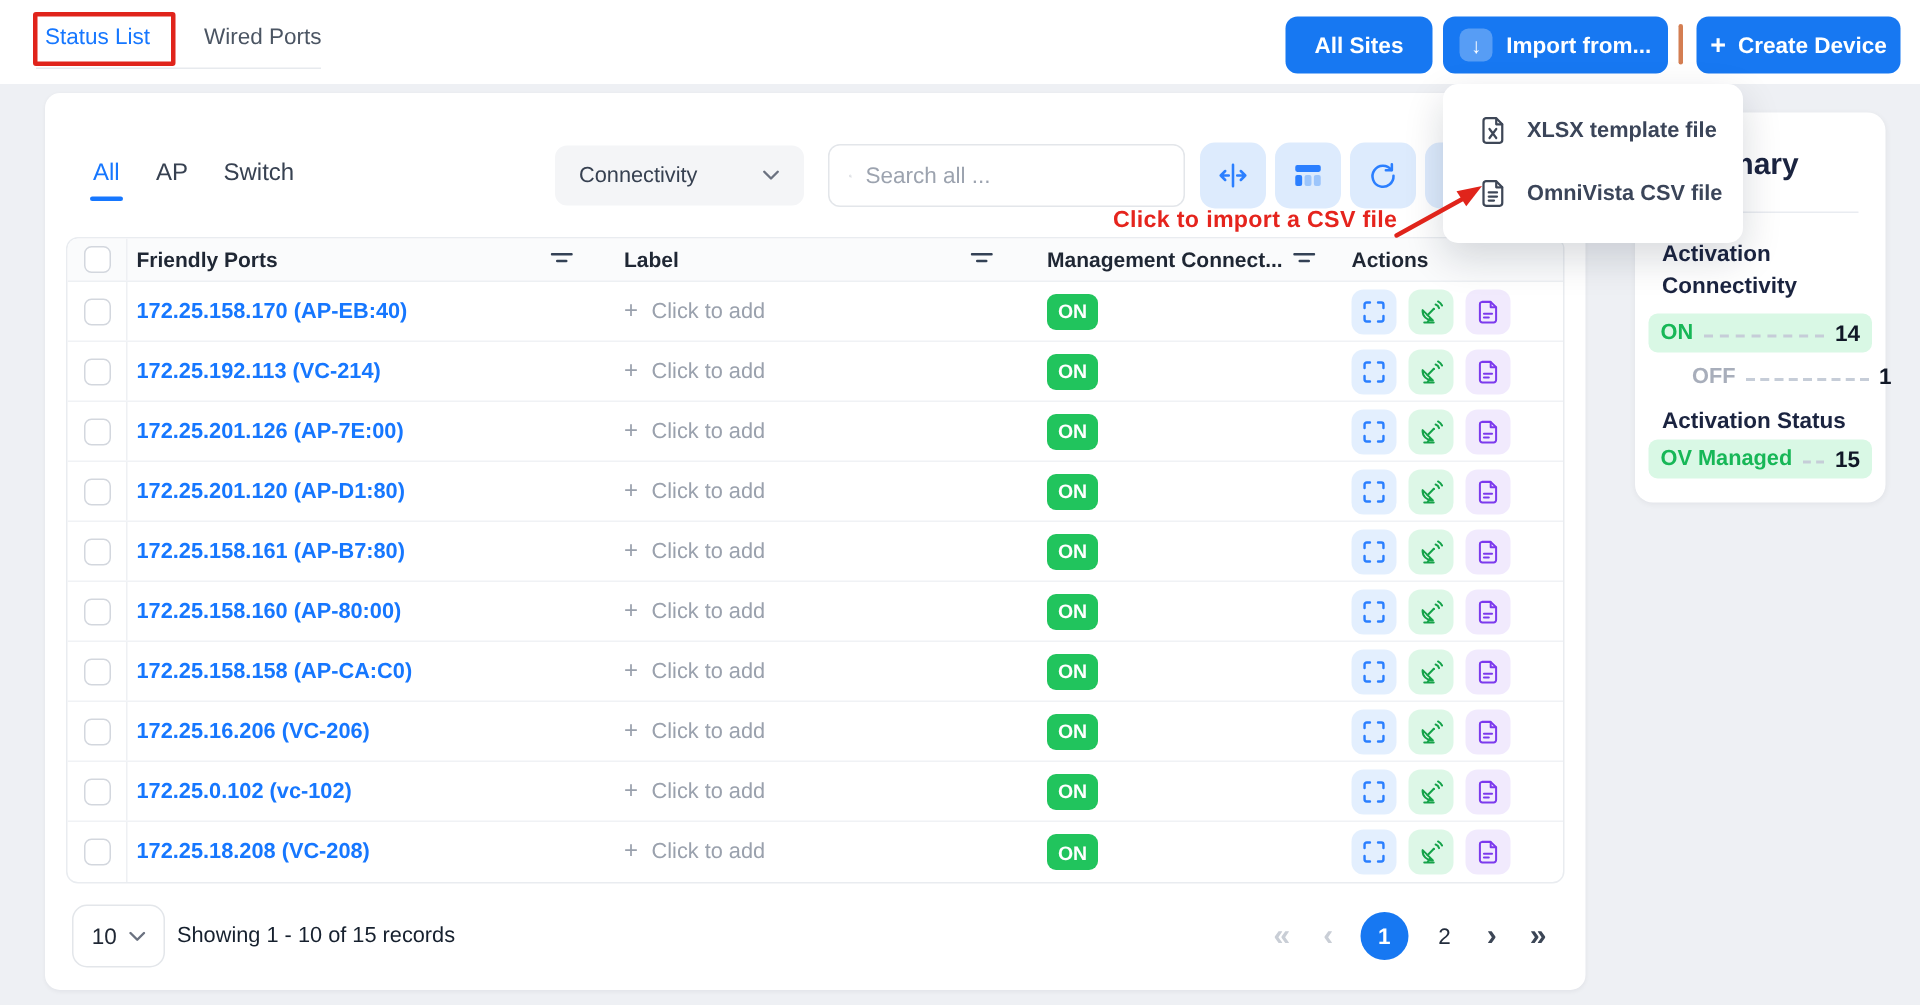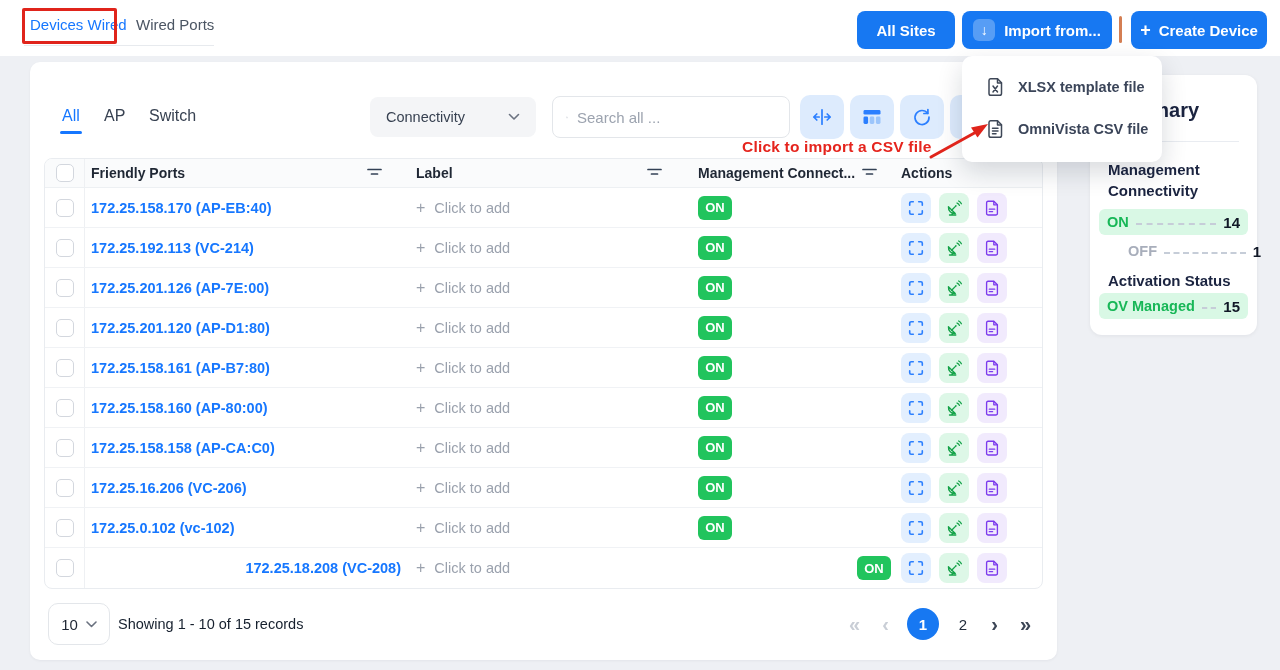--- a/index.html
+++ b/index.html
@@ -67,21 +67,21 @@
   
   .tbl { position:absolute; left:14px; top:96px; width:999px; border:1px solid #e9ecf0; border-radius:8px; overflow:hidden; }
   .thead { display:grid; grid-template-columns:40px 316px 280px 210px 1fr; height:29px; background:#fafbfc; border-bottom:1px solid #edf0f3; align-items:center; }
   .th { font-size:14px; font-weight:700; color:#1f2734; display:flex; align-items:center; }
   .th-name { padding-left:6px; } .th-label { padding-left:15px; } .th-mgmt { padding-left:17px; } .th-actions { padding-left:10px; }
   .th .filt { margin-left:auto; margin-right:19px; display:flex; }
   .th-mgmt .filt { margin-left:7px; margin-right:0; }
   .cb-cell { display:flex; align-items:center; justify-content:center; border-right:1px solid #eef0f3; height:100%; }
   .checkbox { width:18px; height:18px; border:1.5px solid #d3d7de; border-radius:5px; background:#fff; cursor:pointer; }
   .trow { display:grid; grid-template-columns:40px 316px 280px 210px 1fr; height:40px; align-items:center; border-bottom:1px solid #f0f2f5; }
-  .trow:last-child { border-bottom:none;text-align:right; }
+  .trow:last-child { border-bottom:none; }
   .cell-name { padding-left:6px; }
   .cell-name a { color:#1677ff; font-size:14.5px; font-weight:600; text-decoration:none; cursor:pointer; }
   .cell-label { padding-left:15px; display:flex; align-items:center; gap:9px; color:#9aa1ad; font-size:14.5px; cursor:pointer; }
   .cell-label .plus { font-size:16px; line-height:1; }
   .cell-status { padding-left:17px; }
   .on-badge { display:inline-flex; align-items:center; justify-content:center; min-width:34px; height:24px; background:#21c45d; color:#fff; font-size:13px; font-weight:700; border-radius:6px; padding:0 7px; }
   .cell-actions { padding-left:10px; display:flex; gap:8px; }
   .act-btn { width:30px; height:30px; border:none; border-radius:8px; display:flex; align-items:center; justify-content:center; cursor:pointer; }
   .act-expand { background:#e3effe; } .act-sat { background:#ddf7e7; } .act-doc { background:#f1eafd; }
 
@@ -92,40 +92,40 @@
   .pg { font-size:20px; cursor:pointer; line-height:1; padding:0 4px; font-weight:600; }
   .pg.dis { color:#c9ced6; } .pg.en { color:#3c4656; }
   .pg-num { font-size:15px; color:#222c3c; cursor:pointer; padding:0 6px; font-weight:500; }
   .pg-cur { width:32px; height:32px; border-radius:50%; background:#1778f2; color:#fff; font-size:15px; font-weight:600; display:flex; align-items:center; justify-content:center; cursor:pointer; }
 </style>
 </head>
 <body>
 
 <div class="topband">
   <div class="tabstrip-line"></div>
-  <div class="page-tab tab-devices">Devices Wired</div>
+  <div class="page-tab tab-devices">Status List</div>
   <div class="page-tab tab-wired">Wired Ports</div>
 
   <button class="hbtn btn-all-sites">All Sites</button>
   <button class="hbtn btn-import">
     <span class="dl-chip">↓</span>
     <span>Import from...</span>
   </button>
   <div class="btn-sep"></div>
   <button class="hbtn btn-create">
     <span class="plus-glyph">+</span>
     <span>Create Device</span>
   </button>
 </div>
 <div class="red-box"></div>
 
 <div class="panel">
   <div class="panel-title">Summary</div>
   <div class="panel-divider"></div>
-  <div class="panel-h mgmt-h">Management Connectivity</div>
+  <div class="panel-h mgmt-h">Activation Connectivity</div>
   <div class="stat-row green-bg row-on">
     <span class="stat-label green">ON</span>
     <span class="leader"></span>
     <span class="stat-val">14</span>
   </div>
   <div class="stat-row row-off">
     <span class="stat-label gray">OFF</span>
     <span class="leader"></span>
     <span class="stat-val">1</span>
   </div>

